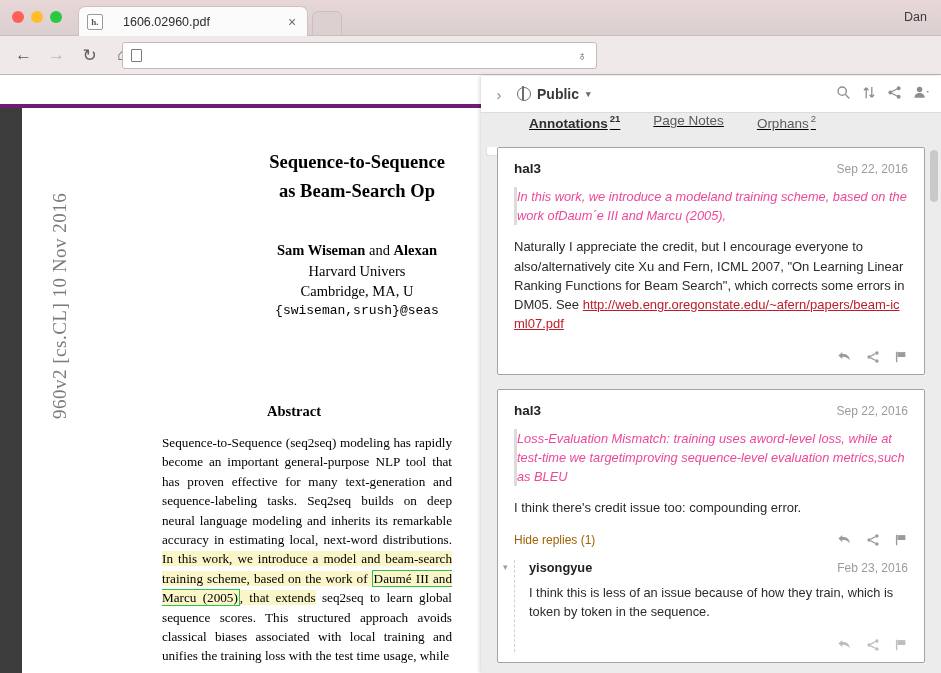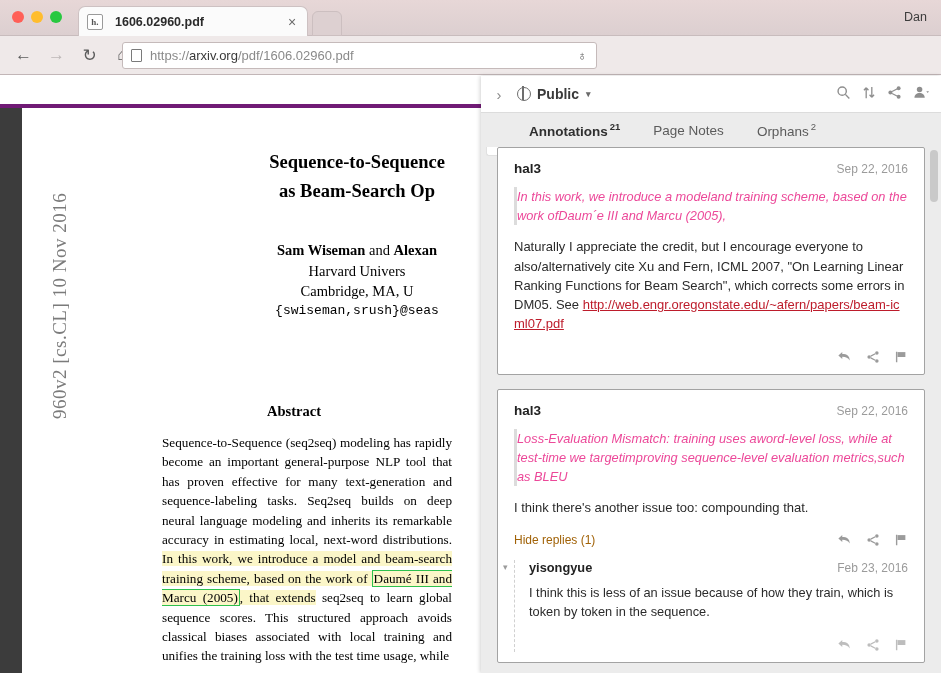--- a/index.html
+++ b/index.html
@@ -32,23 +32,23 @@
   }
   .tab-favicon {
     width: 16px; height: 16px; flex: 0 0 16px;
     border: 1px solid #9a9a9a; border-radius: 2px;
     background: #fff;
     font-size: 9px; line-height: 14px; text-align: center;
     color: #555; font-weight: bold;
     font-family: "Liberation Serif", serif;
   }
   .tab-title {
-    flex: 1; margin-left: 12px;
+    flex: 1; margin-left: 20px;
     font-size: 12.5px; color: #2b2b2b;
-    white-space: nowrap; overflow: hidden; font-weight: bold;
+    white-space: nowrap; overflow: hidden;
   }
   .tab-close {
     flex: 0 0 14px; font-size: 14px; color: #6b6b6b;
     text-align: center; line-height: 14px; cursor: default;
   }
   .tab-ghost {
     position: absolute; top: 11px; left: 312px; width: 30px; height: 25px;
     background: #ddd0d1; border: 1px solid #ccbfc0;
     border-radius: 6px 6px 0 0;
   }
@@ -253,22 +253,23 @@
   }
   .caret { font-size: 9px; color: #6a6a6a; margin-left: 1px; }
   .hyp-topicons {
     position: absolute; right: 12px; top: 9px;
     display: flex; align-items: center; gap: 11px;
     color: #8e8e8e; font-size: 14px;
   }
 
   .hyp-tabs {
     position: absolute; left: 0; top: 37px; width: 460px; height: 34px;
-    display: flex; align-items: center; padding-left: 48px;
+    display: flex; padding-left: 48px;
     background: #ececec;
+    text-decoration: underline;
   }
   .hyp-tab {
     font-size: 13.5px; color: #5b5b5b; margin-right: 33px;
     white-space: nowrap;
   }
   .hyp-tab.active { font-weight: bold; color: #2f2f2f; }
   .hyp-tab sup { font-size: 9.5px; vertical-align: super; margin-left: 2px; }
 
   .eye-tab {
     position: absolute; left: 5px; top: 46px;
@@ -361,23 +362,20 @@
   </div>
 
   <div class="navbar">
     <div class="navbtn">←</div>
     <div class="navbtn disabled">→</div>
     <div class="navbtn">↻</div>
     <div class="navbtn">⌂</div>
 
     <div class="omnibox">
       <span class="omni-doc-icon"></span>
-      <span class="omni-url">
-        <span class="dim">https://</span><span>arxiv.org</span><span class="dim">/pdf/1606.02960.pdf</span>
-      </span>
       <span class="omni-mic">♁</span>
     </div>
 
     <div class="ext-bar">
       <span class="ext">
         <svg width="20" height="20" viewBox="0 0 20 20">
             <rect x="2" y="3" width="16" height="9" rx="1" fill="#21a038"></rect>
             <rect x="4" y="5" width="5" height="5" fill="#fff"></rect>
             <rect x="11" y="5" width="5" height="5" fill="#fff"></rect>
             <circle cx="6.5" cy="7.5" r="1.6" fill="#0d5c1f"></circle>
@@ -657,21 +655,21 @@
           </span>
         </div>
       </div>
 
       <div class="card">
         <div class="card-head">
           <span class="card-user">hal3</span>
           <span class="card-date">Sep 22, 2016</span>
         </div>
         <div class="card-quote">Loss-Evaluation Mismatch: training uses aword-level loss, while at test-time we targetimproving sequence-level evaluation metrics,such as BLEU</div>
-        <div class="card-text">I think there's another issue too: compounding that.</div>
+        <div class="card-text">I think there's credit issue too: compounding error.</div>
 
         <div class="card-footrow">
           <span class="hide-replies">Hide replies (1)</span>
           <span class="card-actions" style="margin-top:0">
             <span>
               <svg width="15" height="13" viewBox="0 0 16 14">
                   <path d="M5.6 2.2L1.4 6l4.2 3.8V7.4c4 0 6.4 1.2 8 4 0-5.2-3-7.2-8-7.2z" fill="#9b9b9b"></path>
                 </svg>
             </span>
             <span>

